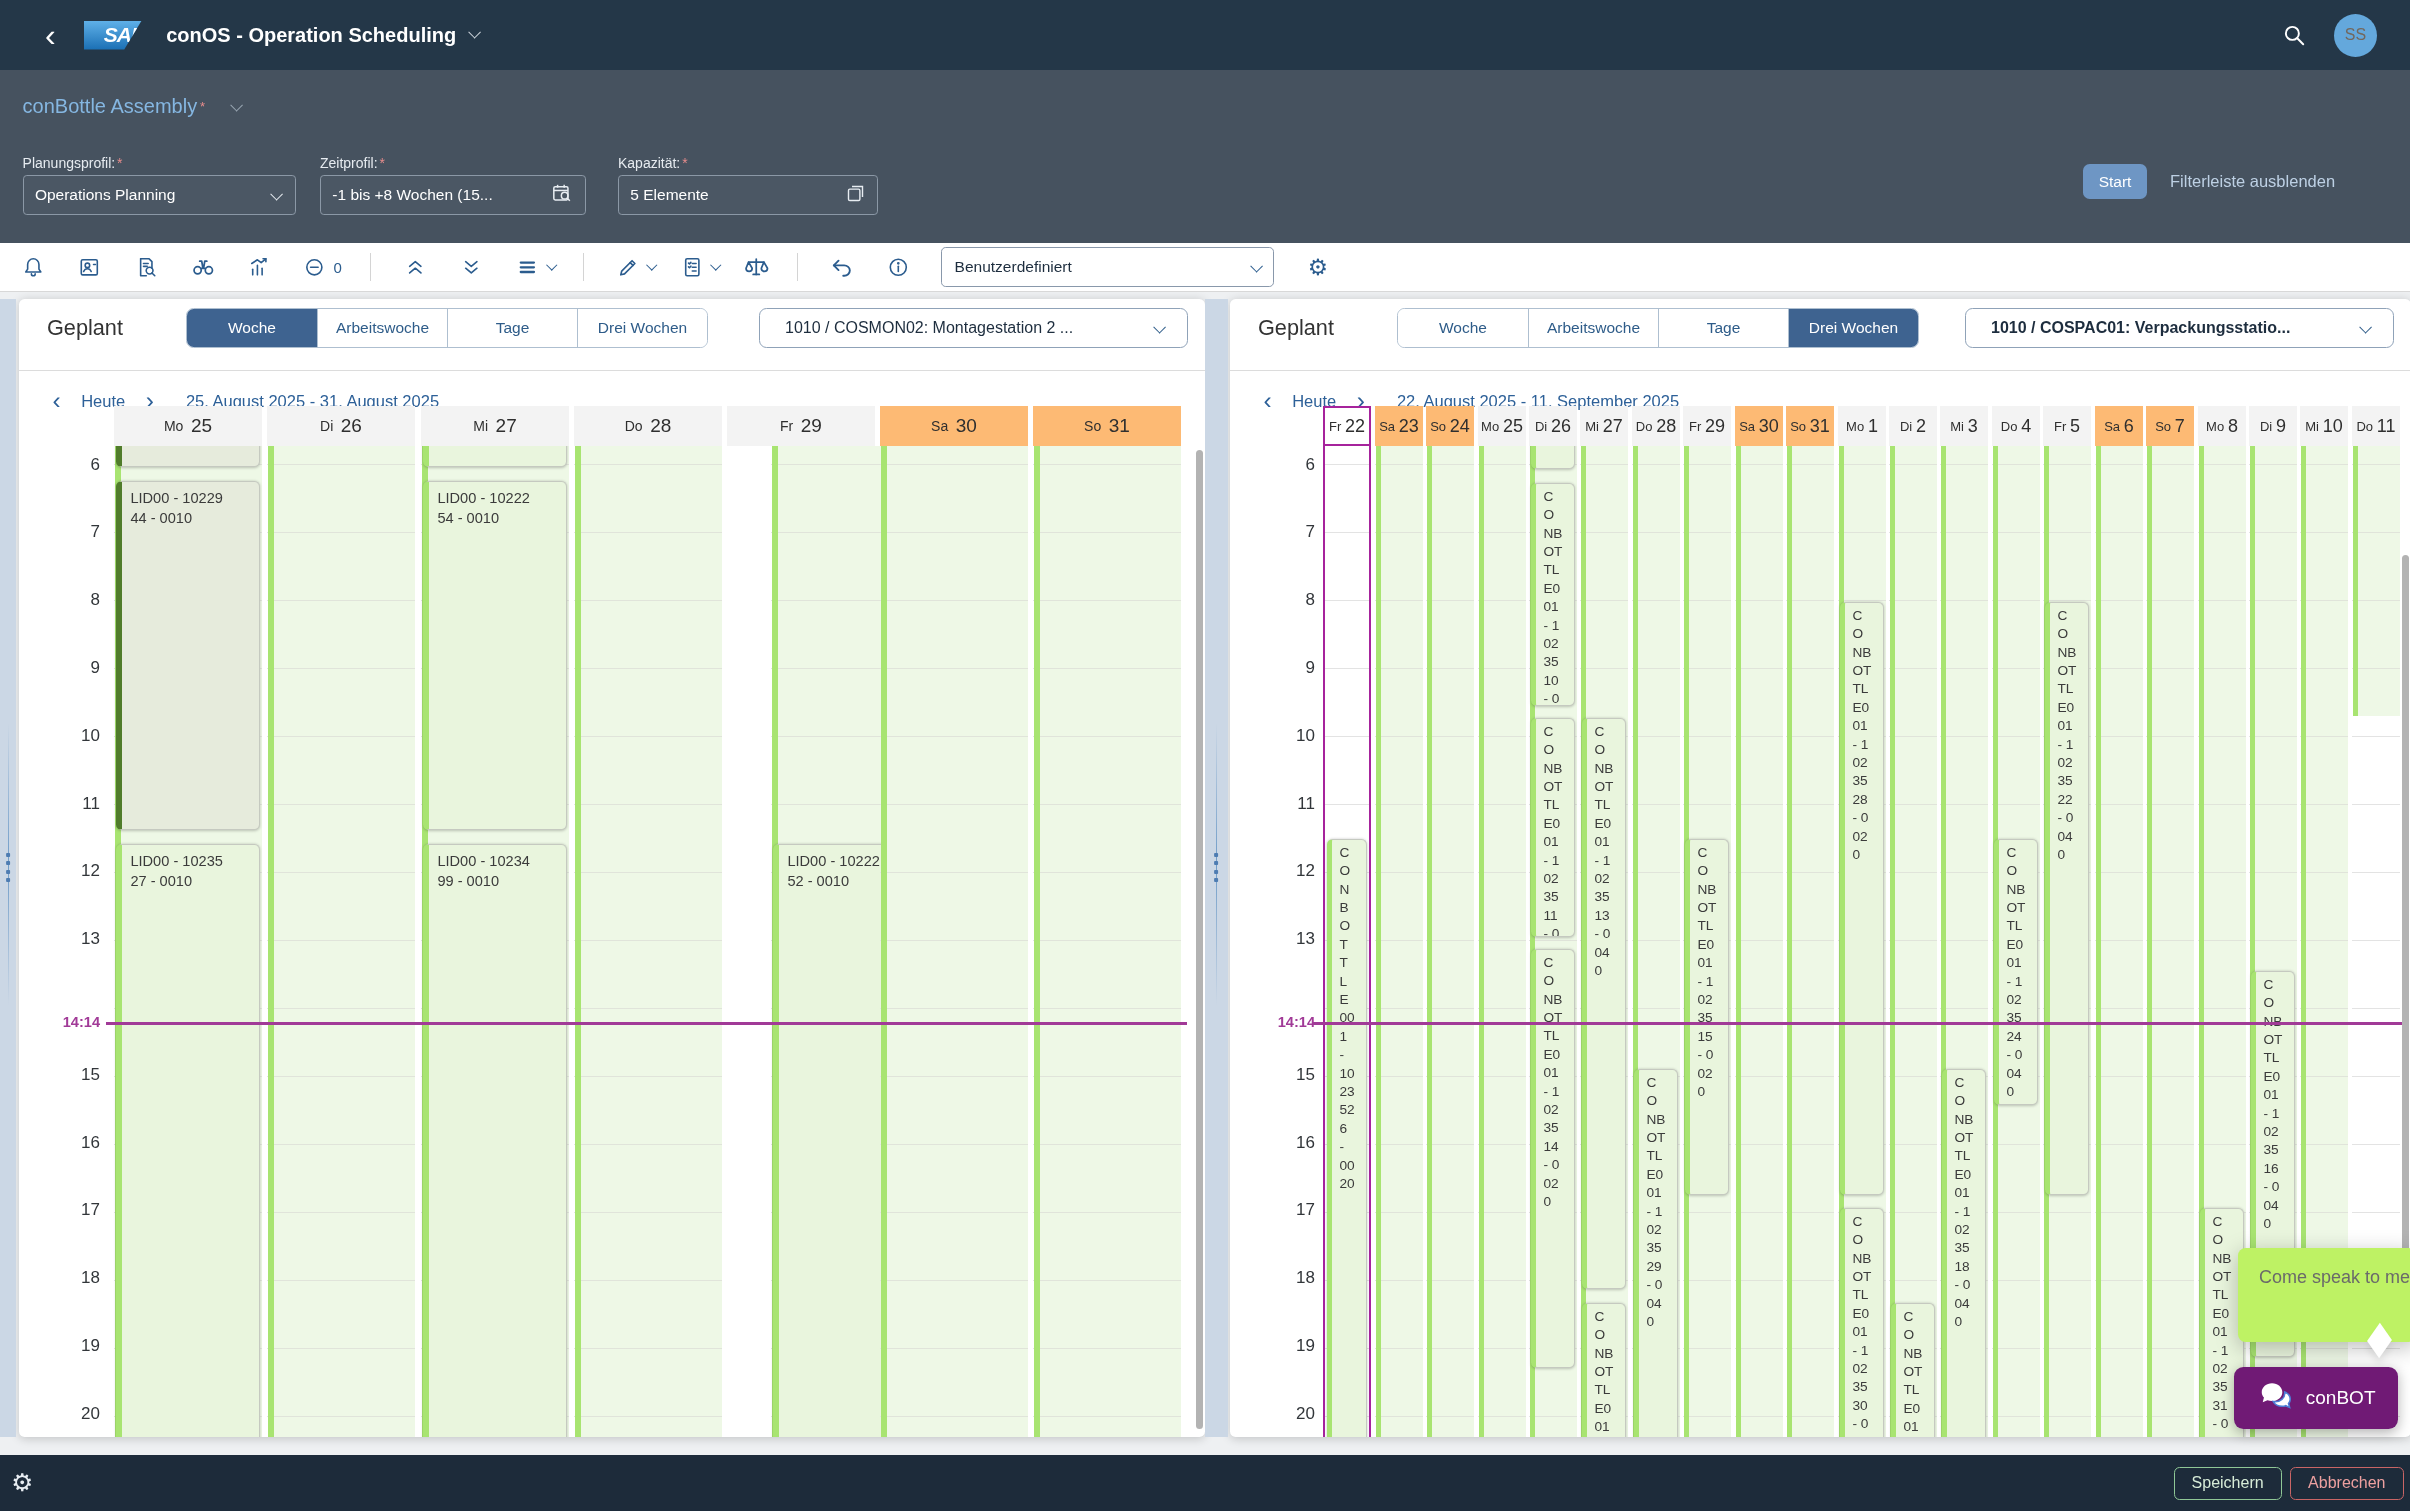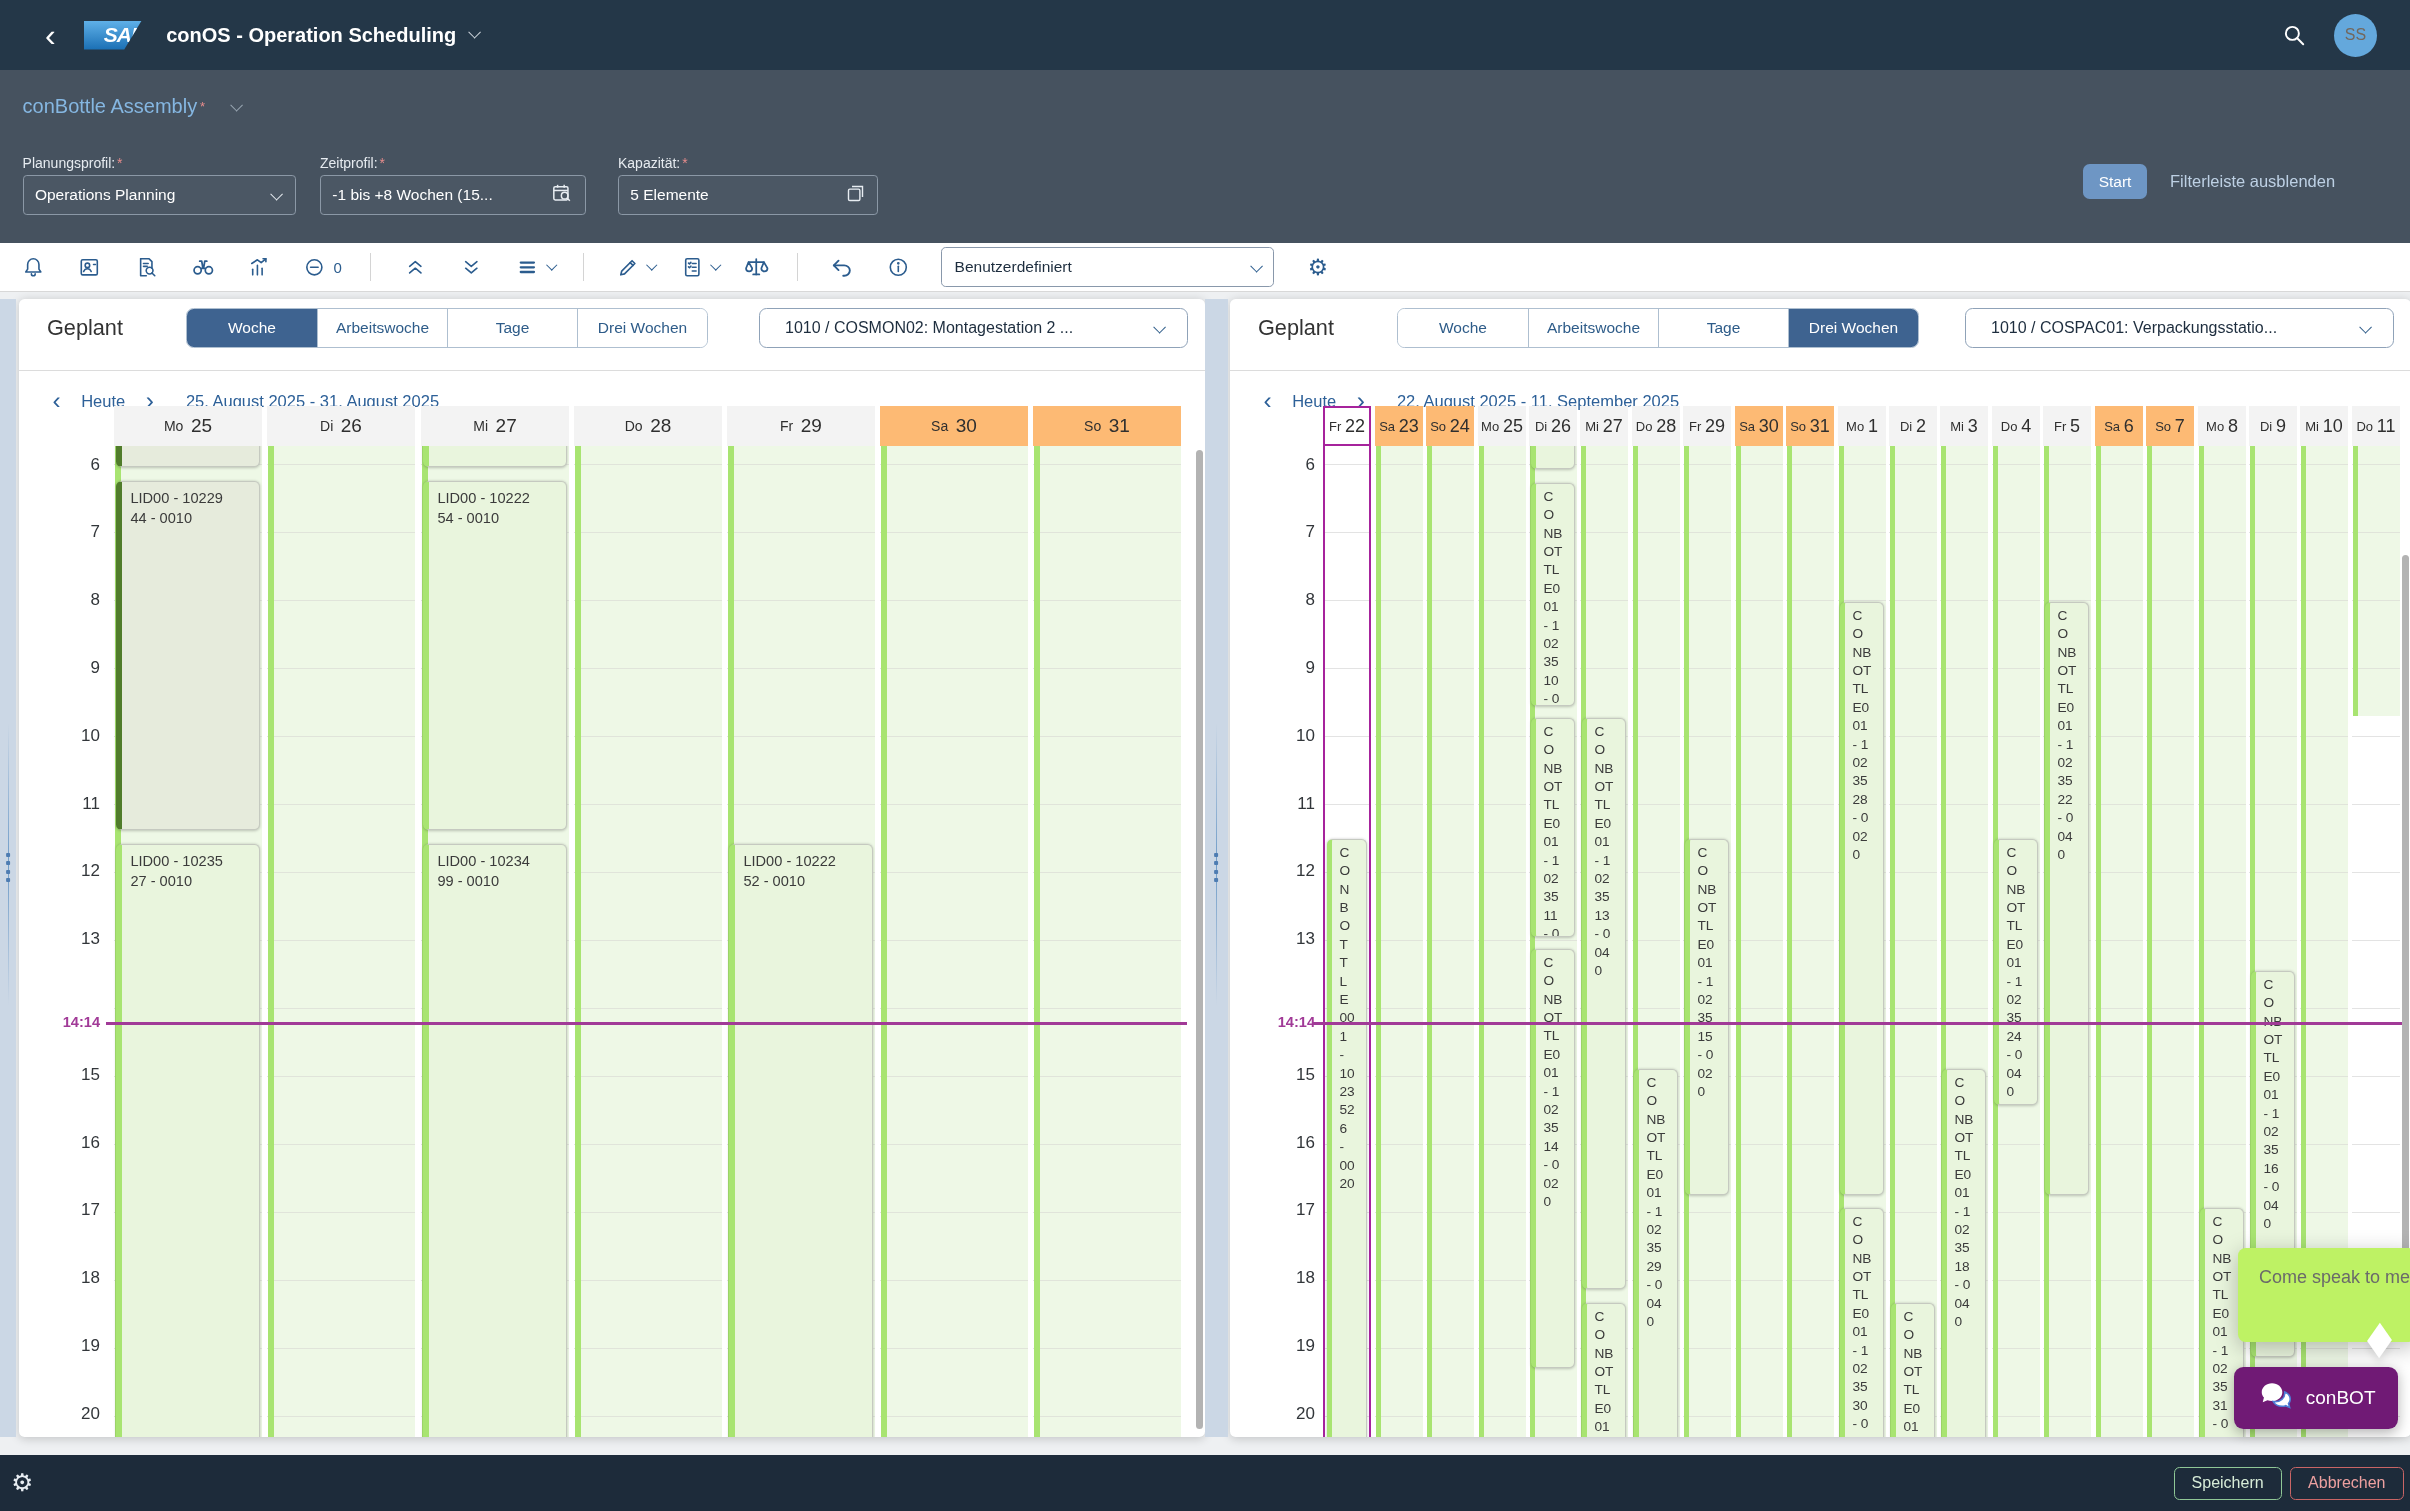--- a/index.html
+++ b/index.html
@@ -374,21 +374,21 @@
         </div>
         <div class="gcol" style="left: 402px; width: 148px;">
           <div class="avail" style="height: 1016px;"></div>
           <div class="ev" style="top: -10.6px; height: 32px;"></div>
           <div class="ev" style="top: 35px; height: 349px;">LID00 - 1022254 - 0010</div>
           <div class="ev" style="top: 398px; height: 615px;">LID00 - 1023499 - 0010</div>
         </div>
         <div class="gcol" style="left: 555px; width: 148px;">
           <div class="avail" style="height: 1016px;"></div>
         </div>
-        <div class="gcol" style="left: 708px; width: 148px; text-decoration: underline;">
+        <div class="gcol" style="left: 752px; width: 148px; text-decoration: underline;">
           <div class="avail" style="height: 1016px;"></div>
           <div class="ev" style="top: 398px; height: 615px;">LID00 - 1022252 - 0010</div>
         </div>
         <div class="gcol" style="left: 861px; width: 148px;">
           <div class="avail" style="height: 1016px;"></div>
         </div>
         <div class="gcol" style="left: 1014px; width: 148px;">
           <div class="avail" style="height: 1016px;"></div>
         </div>
         <div class="nowline" style="left: 87px; width: 1081px; top: 576px;"></div>
@@ -401,21 +401,21 @@
 <div class="panel p1">
   <div class="phead">
     <span class="ptitle">Geplant</span>
     <div class="seg">
       <button>Woche</button>
       <button>Arbeitswoche</button>
       <button>Tage</button>
       <button class="sel">Drei Wochen</button>
     </div>
     <div class="res-dd">
-      <span style="white-space:nowrap;overflow:hidden;">1010 / COSPAC01: Verpackungsstatio...</span>
+      <span style="white-space:nowrap;overflow:hidden;font-weight:bold;">1010 / COSPAC01: Verpackungsstatio...</span>
       <span class="caret"></span>
     </div>
   </div>
   <div class="pdivider"></div>
   <div class="pnav">
     <span class="chv l">‹</span>
     <span class="today">Heute</span>
     <span class="chv">›</span>
     <span class="range">22. August 2025 - 11. September 2025</span>
   </div>

